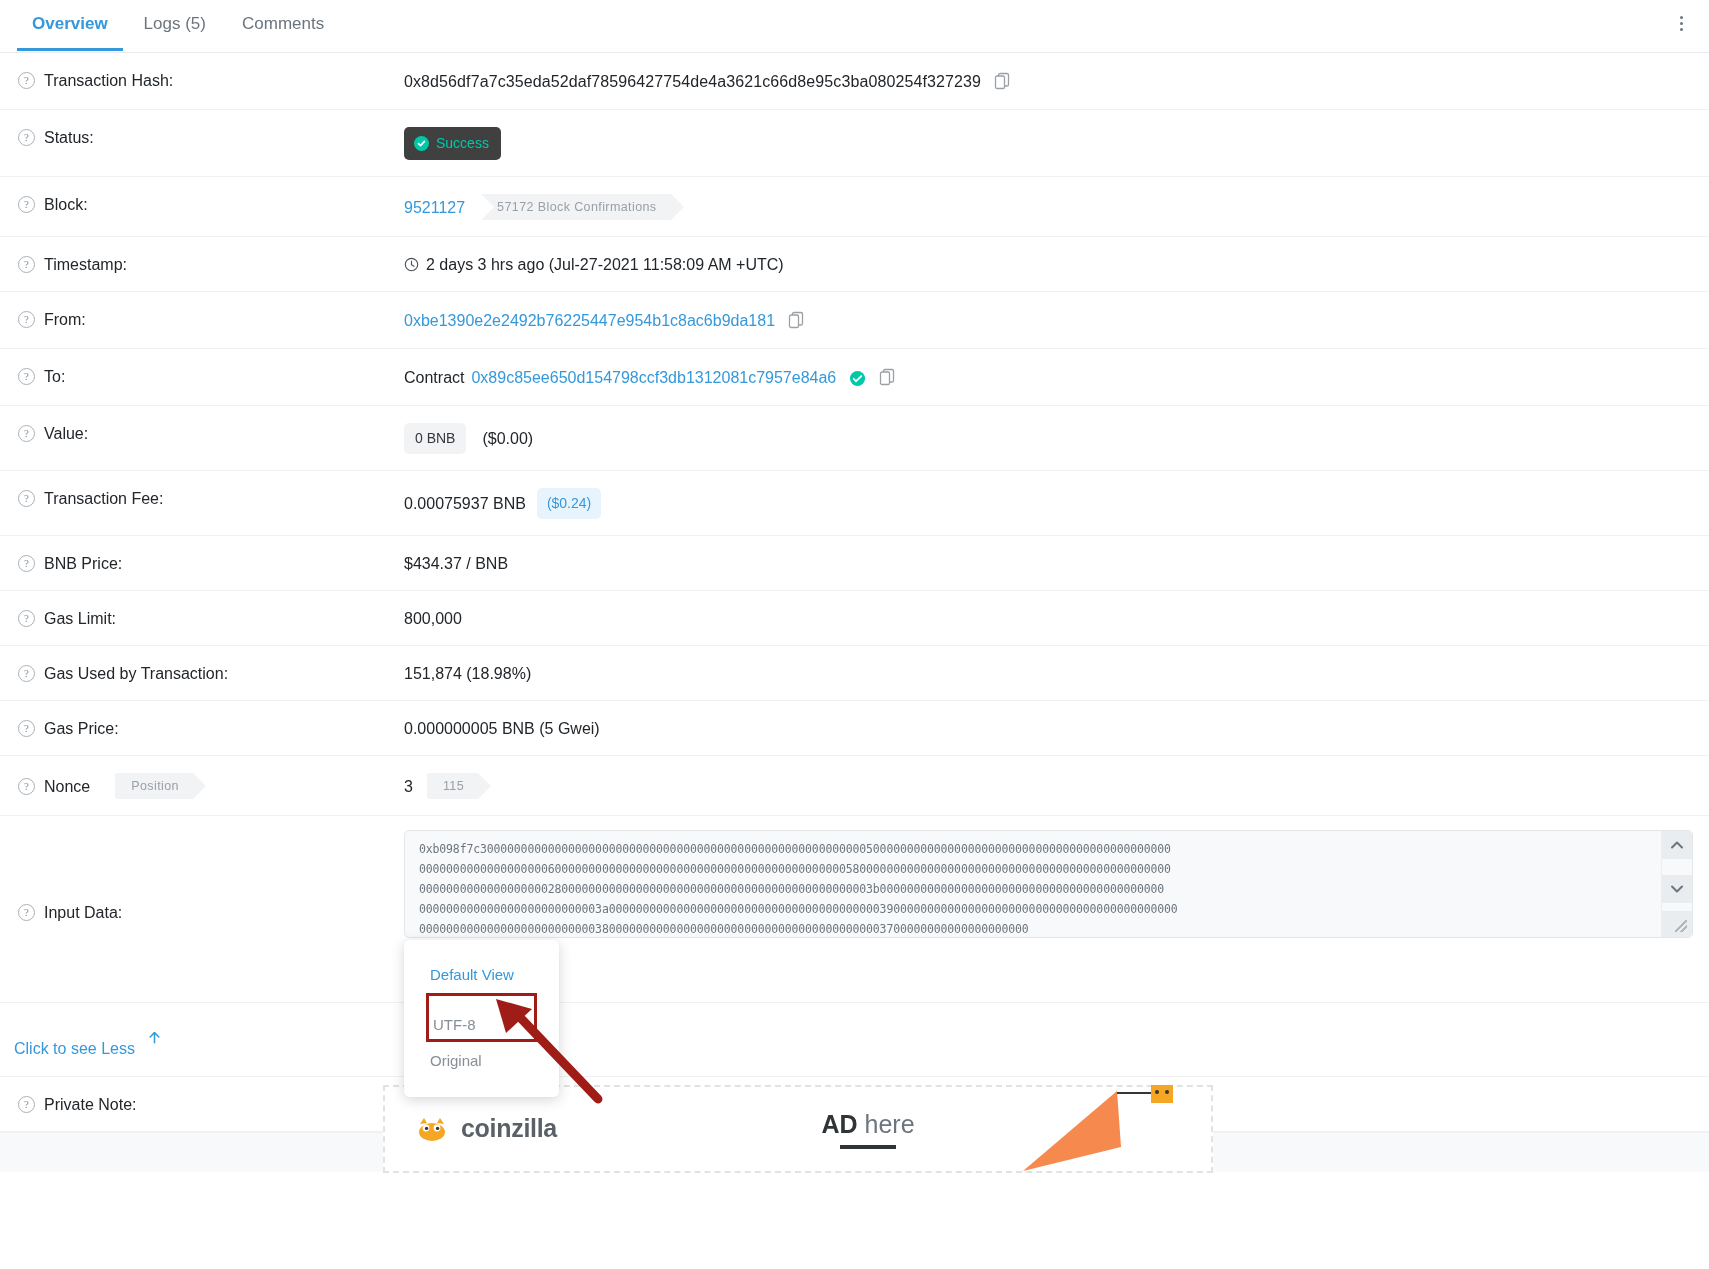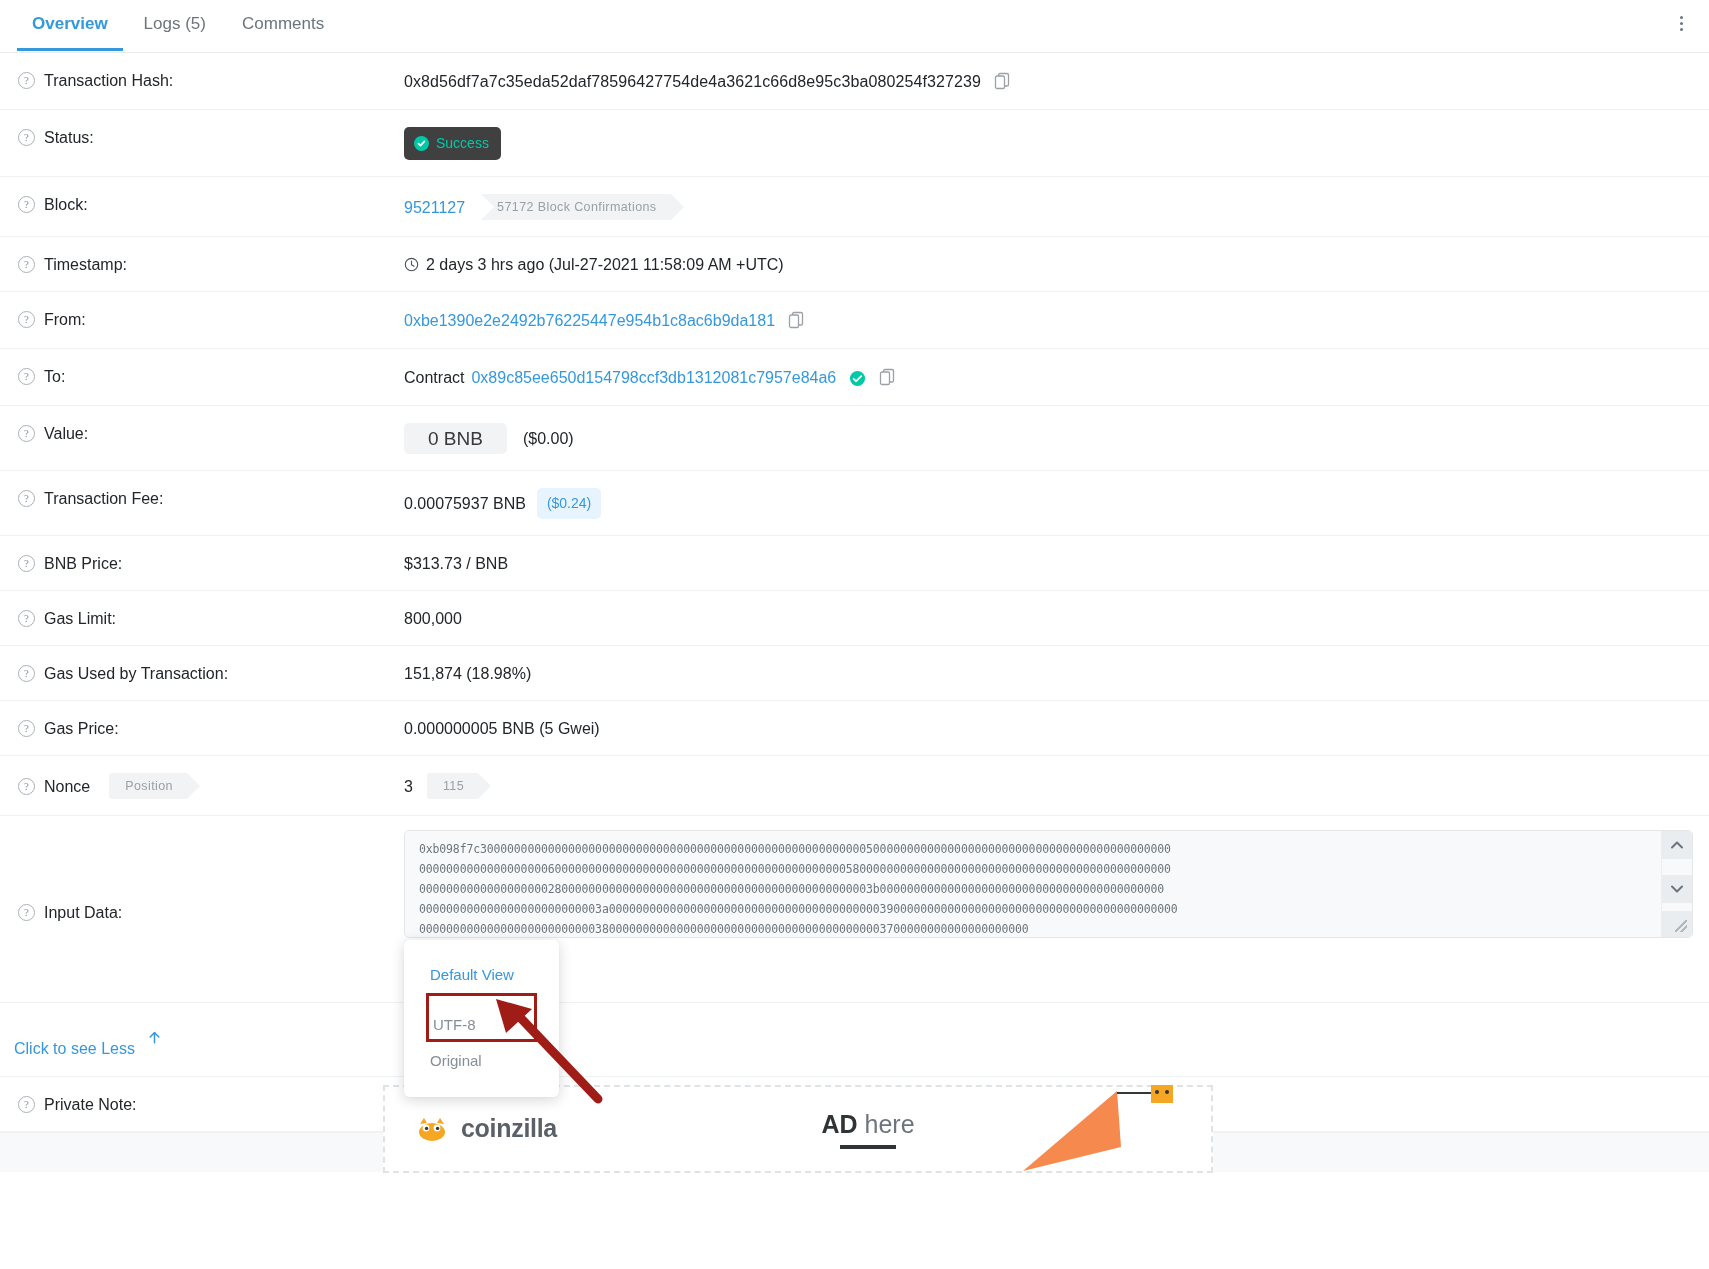--- a/index.html
+++ b/index.html
@@ -86,21 +86,21 @@
     border-bottom:13px solid transparent;
   }
   .chev-tag.right-point::after{
     content:""; position:absolute; right:-13px; top:0;
     border-left:13px solid #f1f3f5; border-top:13px solid transparent;
     border-bottom:13px solid transparent;
   }
 
   .pill-grey {
     display:inline-block; background:#f1f3f5; color:#35393d;
-    border-radius:5px; padding:5px 24px; font-size:19px;
+    border-radius:5px; padding:5px 11px; font-size:14px;
   }
   .pill-blue {
     display:inline-block; background:#e8f4fd; color:#3498db;
     border-radius:5px; padding:5px 10px; font-size:14px; margin-left:11px;
   }
   .clock-icon { margin-right:7px; position:relative; top:2px; }
 
   
   .input-row { border-bottom:1px solid #f0f1f3; padding-left:14px; display:flex; }
   .inputdata-wrap { flex:1; padding:14px 0 0 0; position:relative; }
@@ -329,21 +329,21 @@
       <span class="pill-blue">($0.24)</span>
     </div>
   </div>
 
   <div class="row">
     <div class="row-label">
       <span class="qmark">?</span>
       <span>BNB Price:</span>
     </div>
     <div class="row-val">
-      <span>$313.73 / BNB</span>
+      <span>$434.37 / BNB</span>
     </div>
   </div>
 
   <div class="row">
     <div class="row-label">
       <span class="qmark">?</span>
       <span>Gas Limit:</span>
     </div>
     <div class="row-val">
       <span>800,000</span>
@@ -367,21 +367,21 @@
     </div>
     <div class="row-val">
       <span>0.000000005 BNB (5 Gwei)</span>
     </div>
   </div>
 
   <div class="row">
     <div class="row-label">
       <span class="qmark">?</span>
       <span>Nonce</span>
-      <span class="chev-tag right-point" style="margin-left:10px;border-radius:3px 0 0 3px;">
+      <span class="chev-tag right-point" style="margin-left:16px;border-radius:3px 0 0 3px;">
         <span>Position</span>
       </span>
     </div>
     <div class="row-val">
       <span>3</span>
       <span style="width:16px"></span>
       <span class="chev-tag right-point" style="border-radius:3px 0 0 3px;">
         <span>115</span>
       </span>
     </div>

